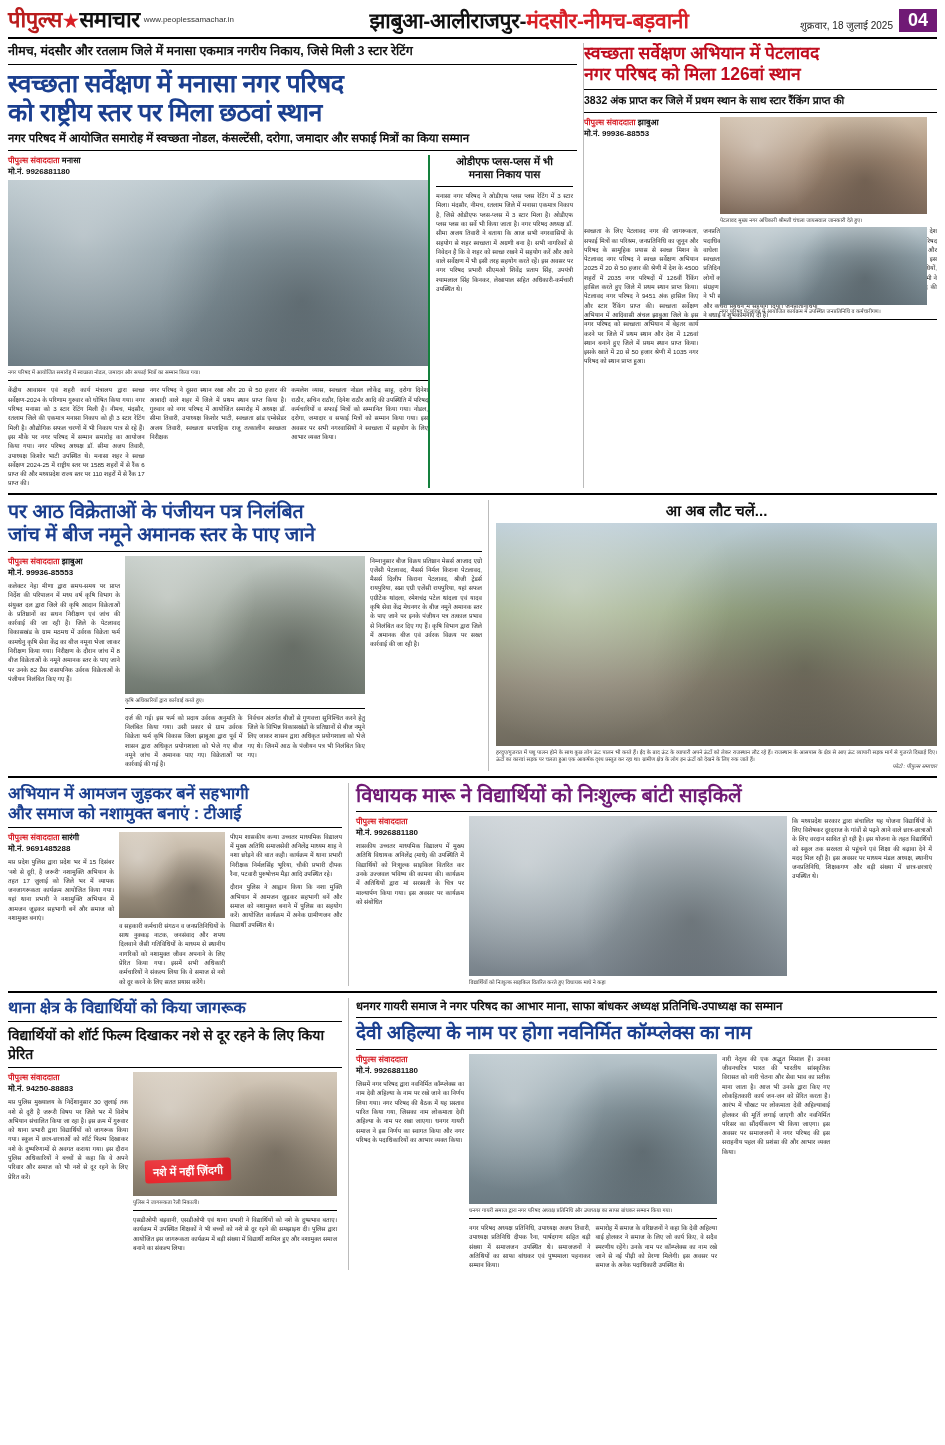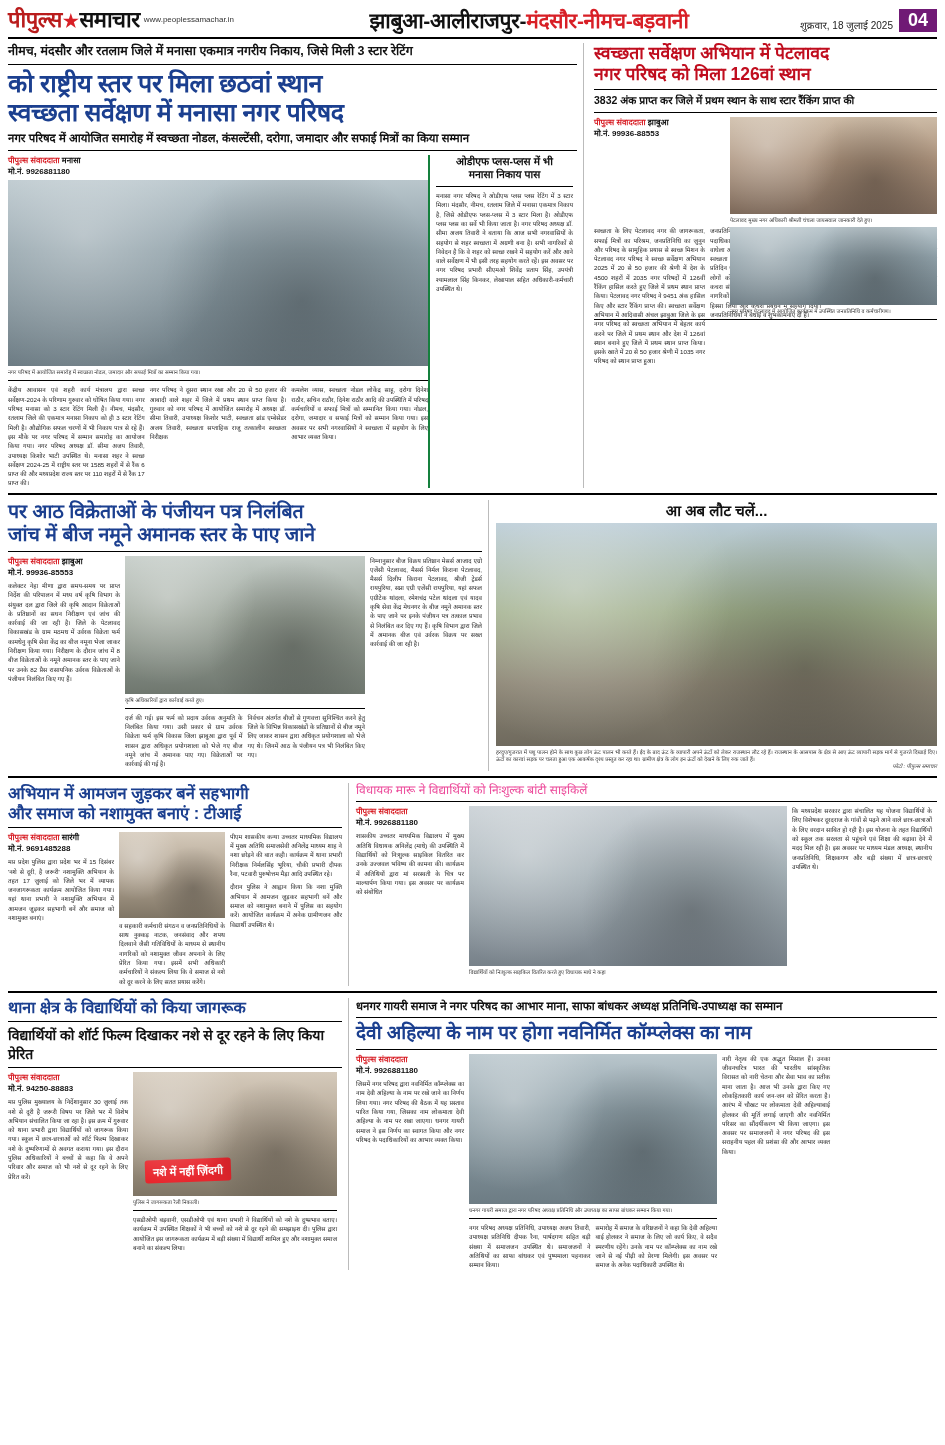--- a/index.html
+++ b/index.html
@@ -46,21 +46,21 @@
   .ph-group { background:linear-gradient(#b9c6cc 0%, #8fa0a8 38%, #6d7c84 100%); }
   .ph-indoor { background:linear-gradient(#cdbba6 0%, #a9907a 45%, #7d695a 100%); }
   .ph-road { background:linear-gradient(#b9cbd6 0%, #9fae8a 40%, #8a8372 72%, #6f6a5e 100%); }
   .ph-street { background:linear-gradient(#c3cbc6 0%, #9aa398 45%, #6f776f 100%); }
   .ph-room { background:linear-gradient(#d5cabb 0%, #b0a391 50%, #7f7565 100%); }
   .ph-cycle { background:linear-gradient(#c8cfd4 0%, #a2aeb4 45%, #78828a 100%); }
 
   
   .top { display:flex; margin-top:4px; }
   .top-left { width:575px; padding-right:6px; }
-  .top-right { width:354px; padding-left:10px; }
+  .top-right { width:354px; padding-left:0; }
 
   .h1-main { font-size:25px; color:#1b3f8f; font-weight:bold; line-height:1.16; letter-spacing:-0.3px; }
   .h1-right { font-size:17.5px; color:#1b3f8f; font-weight:bold; line-height:1.2; }
   .red-head { color:#c00d1e; }
 
   .cols3 { display:flex; gap:5px; }
   .colx { flex:1; }
 
   .sec-rule { border-top:2px solid #000; margin:5px 0 4px; }
   .thin-rule { border-top:1px solid #000; margin:4px 0; }
@@ -70,21 +70,21 @@
   .s2-left { width:480px; padding-right:6px; }
   .s2-right { width:449px; padding-left:7px; }
   .h2-main { font-size:19.5px; color:#1b3f8f; font-weight:bold; line-height:1.2; }
   .lautchale { font-size:15px; font-weight:bold; text-align:center; }
 
   
   .s3 { display:flex; margin-top:5px; }
   .s3-left { width:340px; padding-right:6px; }
   .s3-right { width:589px; padding-left:7px; }
   .h3-left { font-size:16.5px; color:#1b3f8f; font-weight:bold; line-height:1.22; }
-  .h3-right { font-size:12px; color:#ec4899; font-weight:normal; line-height:1.2; }
+  .h3-right { font-size:20px; color:#701a75; font-weight:bold; line-height:1.2; }
 
   
   .s4 { display:flex; margin-top:5px; }
   .s4-left { width:340px; padding-right:6px; }
   .s4-right { width:589px; padding-left:7px; }
   .h4-left { font-size:16px; color:#1b3f8f; font-weight:bold; line-height:1.22; }
   .h4-right { font-size:19px; color:#1b3f8f; font-weight:bold; line-height:1.2; }
   .h4-kick { font-size:11.5px; font-weight:bold; }
 
   .badge-film { position:absolute; left:12px; bottom:14px; background:#e8262d; color:#fff;
@@ -112,22 +112,22 @@
       <div class="mh-date">शुक्रवार, 18 जुलाई 2025</div>
       <div class="pageno">04</div>
     </div>
   </div>
 
   <div class="top">
 
     <div class="top-left">
       <div class="kicker">नीमच, मंदसौर और रतलाम जिले में मनासा एकमात्र नगरीय निकाय, जिसे मिली 3 स्टार रेटिंग</div>
       <div class="thin-rule"></div>
+      <div class="headline h1-main">स्वच्छता सर्वेक्षण में मनासा नगर परिषद</div>
       <div class="headline h1-main">को राष्ट्रीय स्तर पर मिला छठवां स्थान</div>
-      <div class="headline h1-main">स्वच्छता सर्वेक्षण में मनासा नगर परिषद</div>
       <div class="sub" style="margin-top:4px">नगर परिषद में आयोजित समारोह में स्वच्छता नोडल, कंसल्टेंसी, दरोगा, जमादार और सफाई मित्रों का किया सम्मान</div>
       <div class="thin-rule"></div>
 
       <div style="display:flex; ">
         <div style="width:420px;">
           <div class="byline">
             <span class="red">पीपुल्स संवाददाता</span>
             <span>मनासा</span><br>
             <span>मो.नं. 9926881180</span>
           </div>

